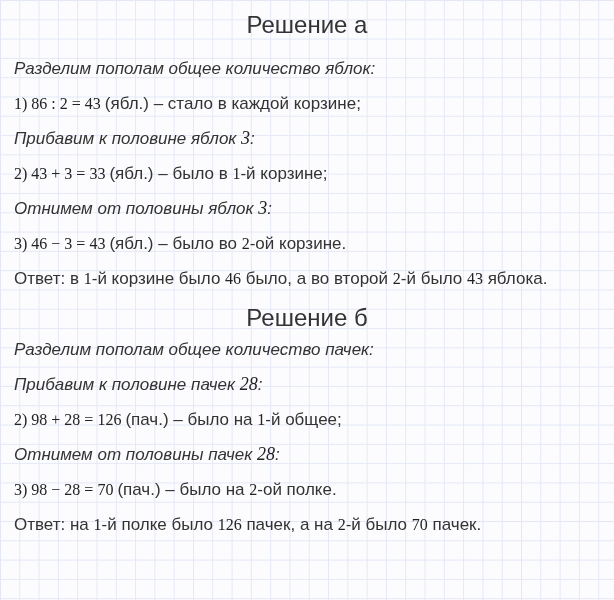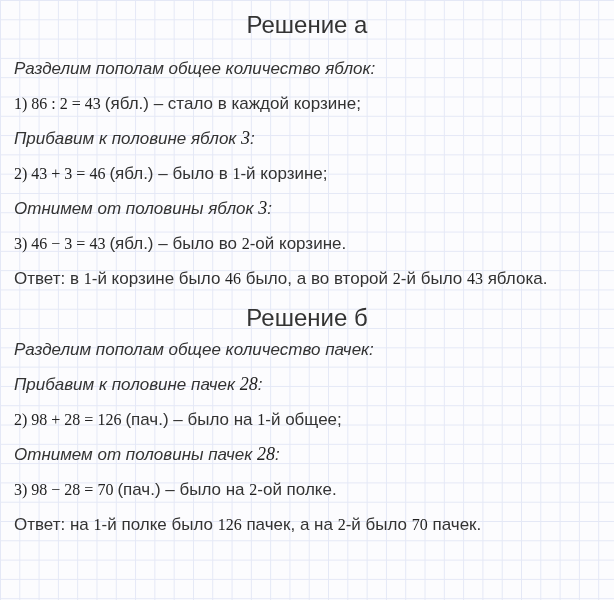--- a/index.html
+++ b/index.html
@@ -65,21 +65,21 @@
 </head>
 <body>
 
 <div class="page">
 
   <section class="section-a">
     <h1 class="section-title">Решение а</h1>
     <p class="line"><span class="seg-italic">Разделим пополам общее количество яблок:</span></p>
     <p class="line"><span class="seg-serif">1) 86 : 2 = 43 </span><span class="seg-sans">(ябл.) – стало в каждой корзине;</span></p>
     <p class="line"><span class="seg-italic">Прибавим к половине яблок </span><span class="seg-serif-italic">3</span><span class="seg-italic">:</span></p>
-    <p class="line"><span class="seg-serif">2) 43 + 3 = 46 </span><span class="seg-sans">(ябл.) – было в </span><span class="seg-serif">1</span><span class="seg-sans">-й корзине;</span></p>
+    <p class="line"><span class="seg-serif">2) 43 + 3 = 33 </span><span class="seg-sans">(ябл.) – было в </span><span class="seg-serif">1</span><span class="seg-sans">-й корзине;</span></p>
     <p class="line"><span class="seg-italic">Отнимем от половины яблок </span><span class="seg-serif-italic">3</span><span class="seg-italic">:</span></p>
     <p class="line"><span class="seg-serif">3) 46 − 3 = 43 </span><span class="seg-sans">(ябл.) – было во </span><span class="seg-serif">2</span><span class="seg-sans">-ой корзине.</span></p>
     <p class="line"><span class="seg-sans">Ответ: в </span><span class="seg-serif">1</span><span class="seg-sans">-й корзине было </span><span class="seg-serif">46</span><span class="seg-sans"> было, а во второй </span><span class="seg-serif">2</span><span class="seg-sans">-й было </span><span class="seg-serif">43</span><span class="seg-sans"> яблока.</span></p>
   </section>
 
   <section class="section-b">
     <h1 class="section-title">Решение б</h1>
     <p class="line"><span class="seg-italic">Разделим пополам общее количество пачек:</span></p>
     <p class="line"><span class="seg-italic">Прибавим к половине пачек </span><span class="seg-serif-italic">28</span><span class="seg-italic">:</span></p>
     <p class="line"><span class="seg-serif">2) 98 + 28 = 126 </span><span class="seg-sans">(пач.) – было на </span><span class="seg-serif">1</span><span class="seg-sans">-й общее;</span></p>

